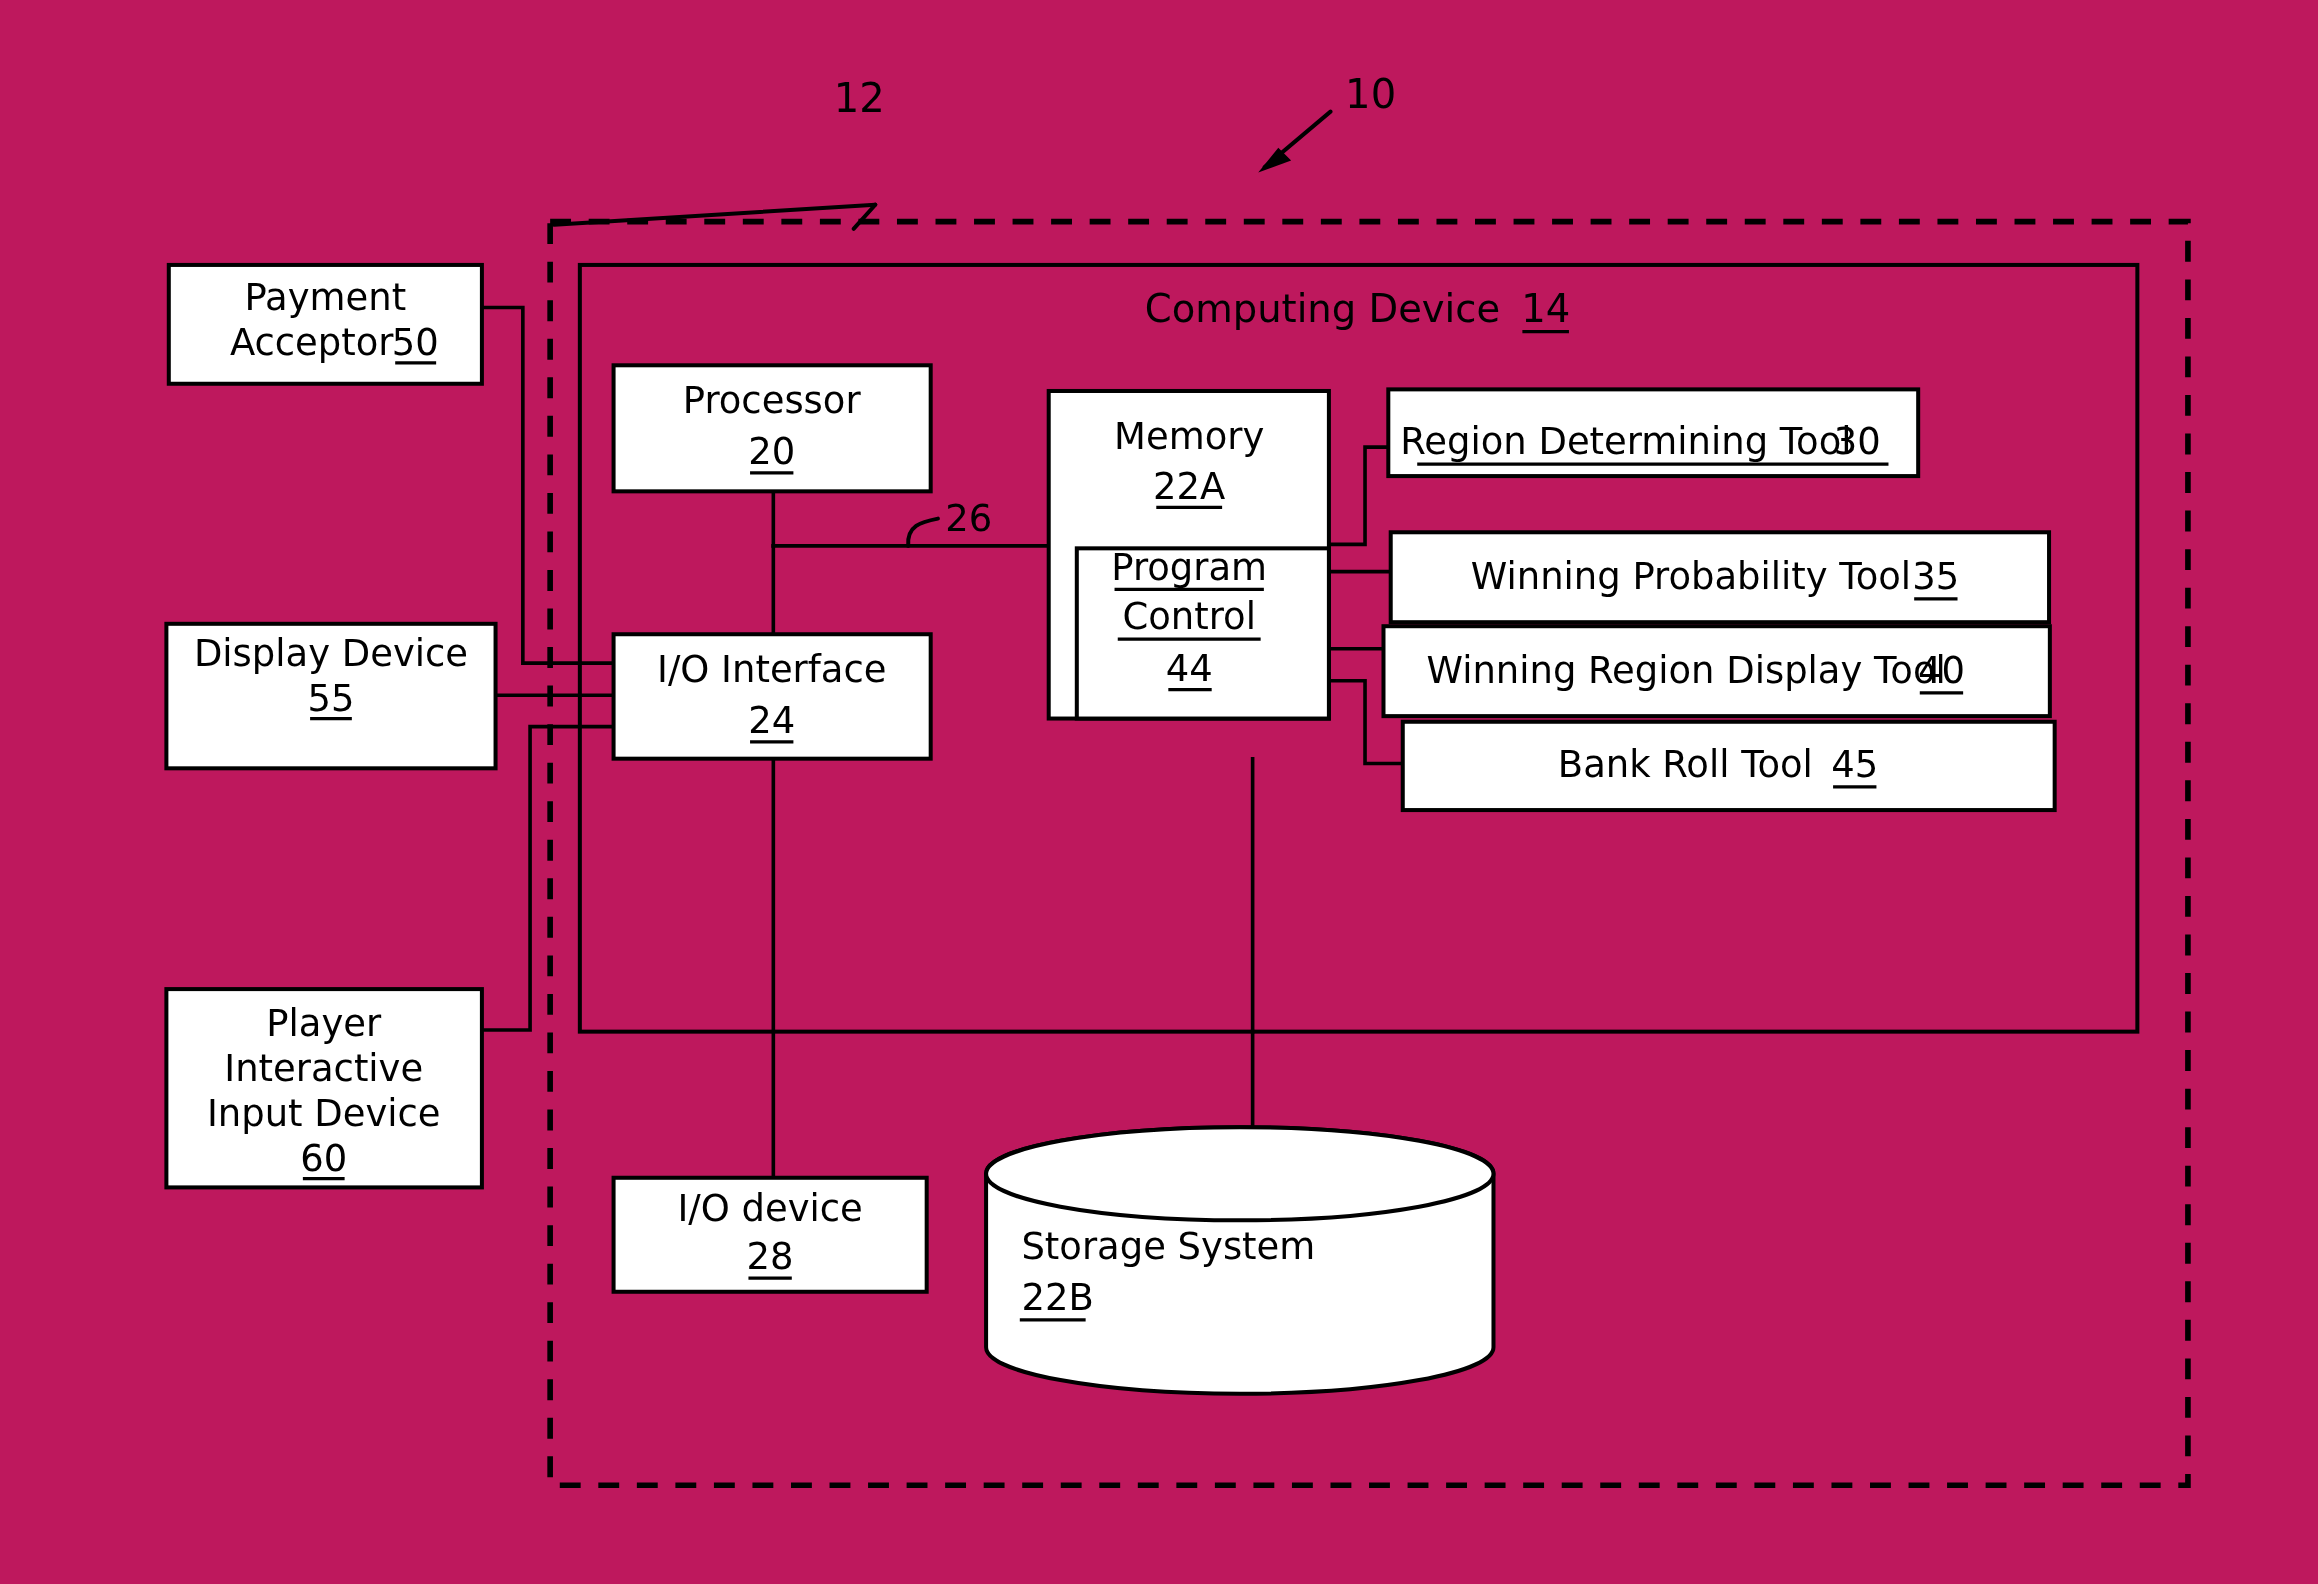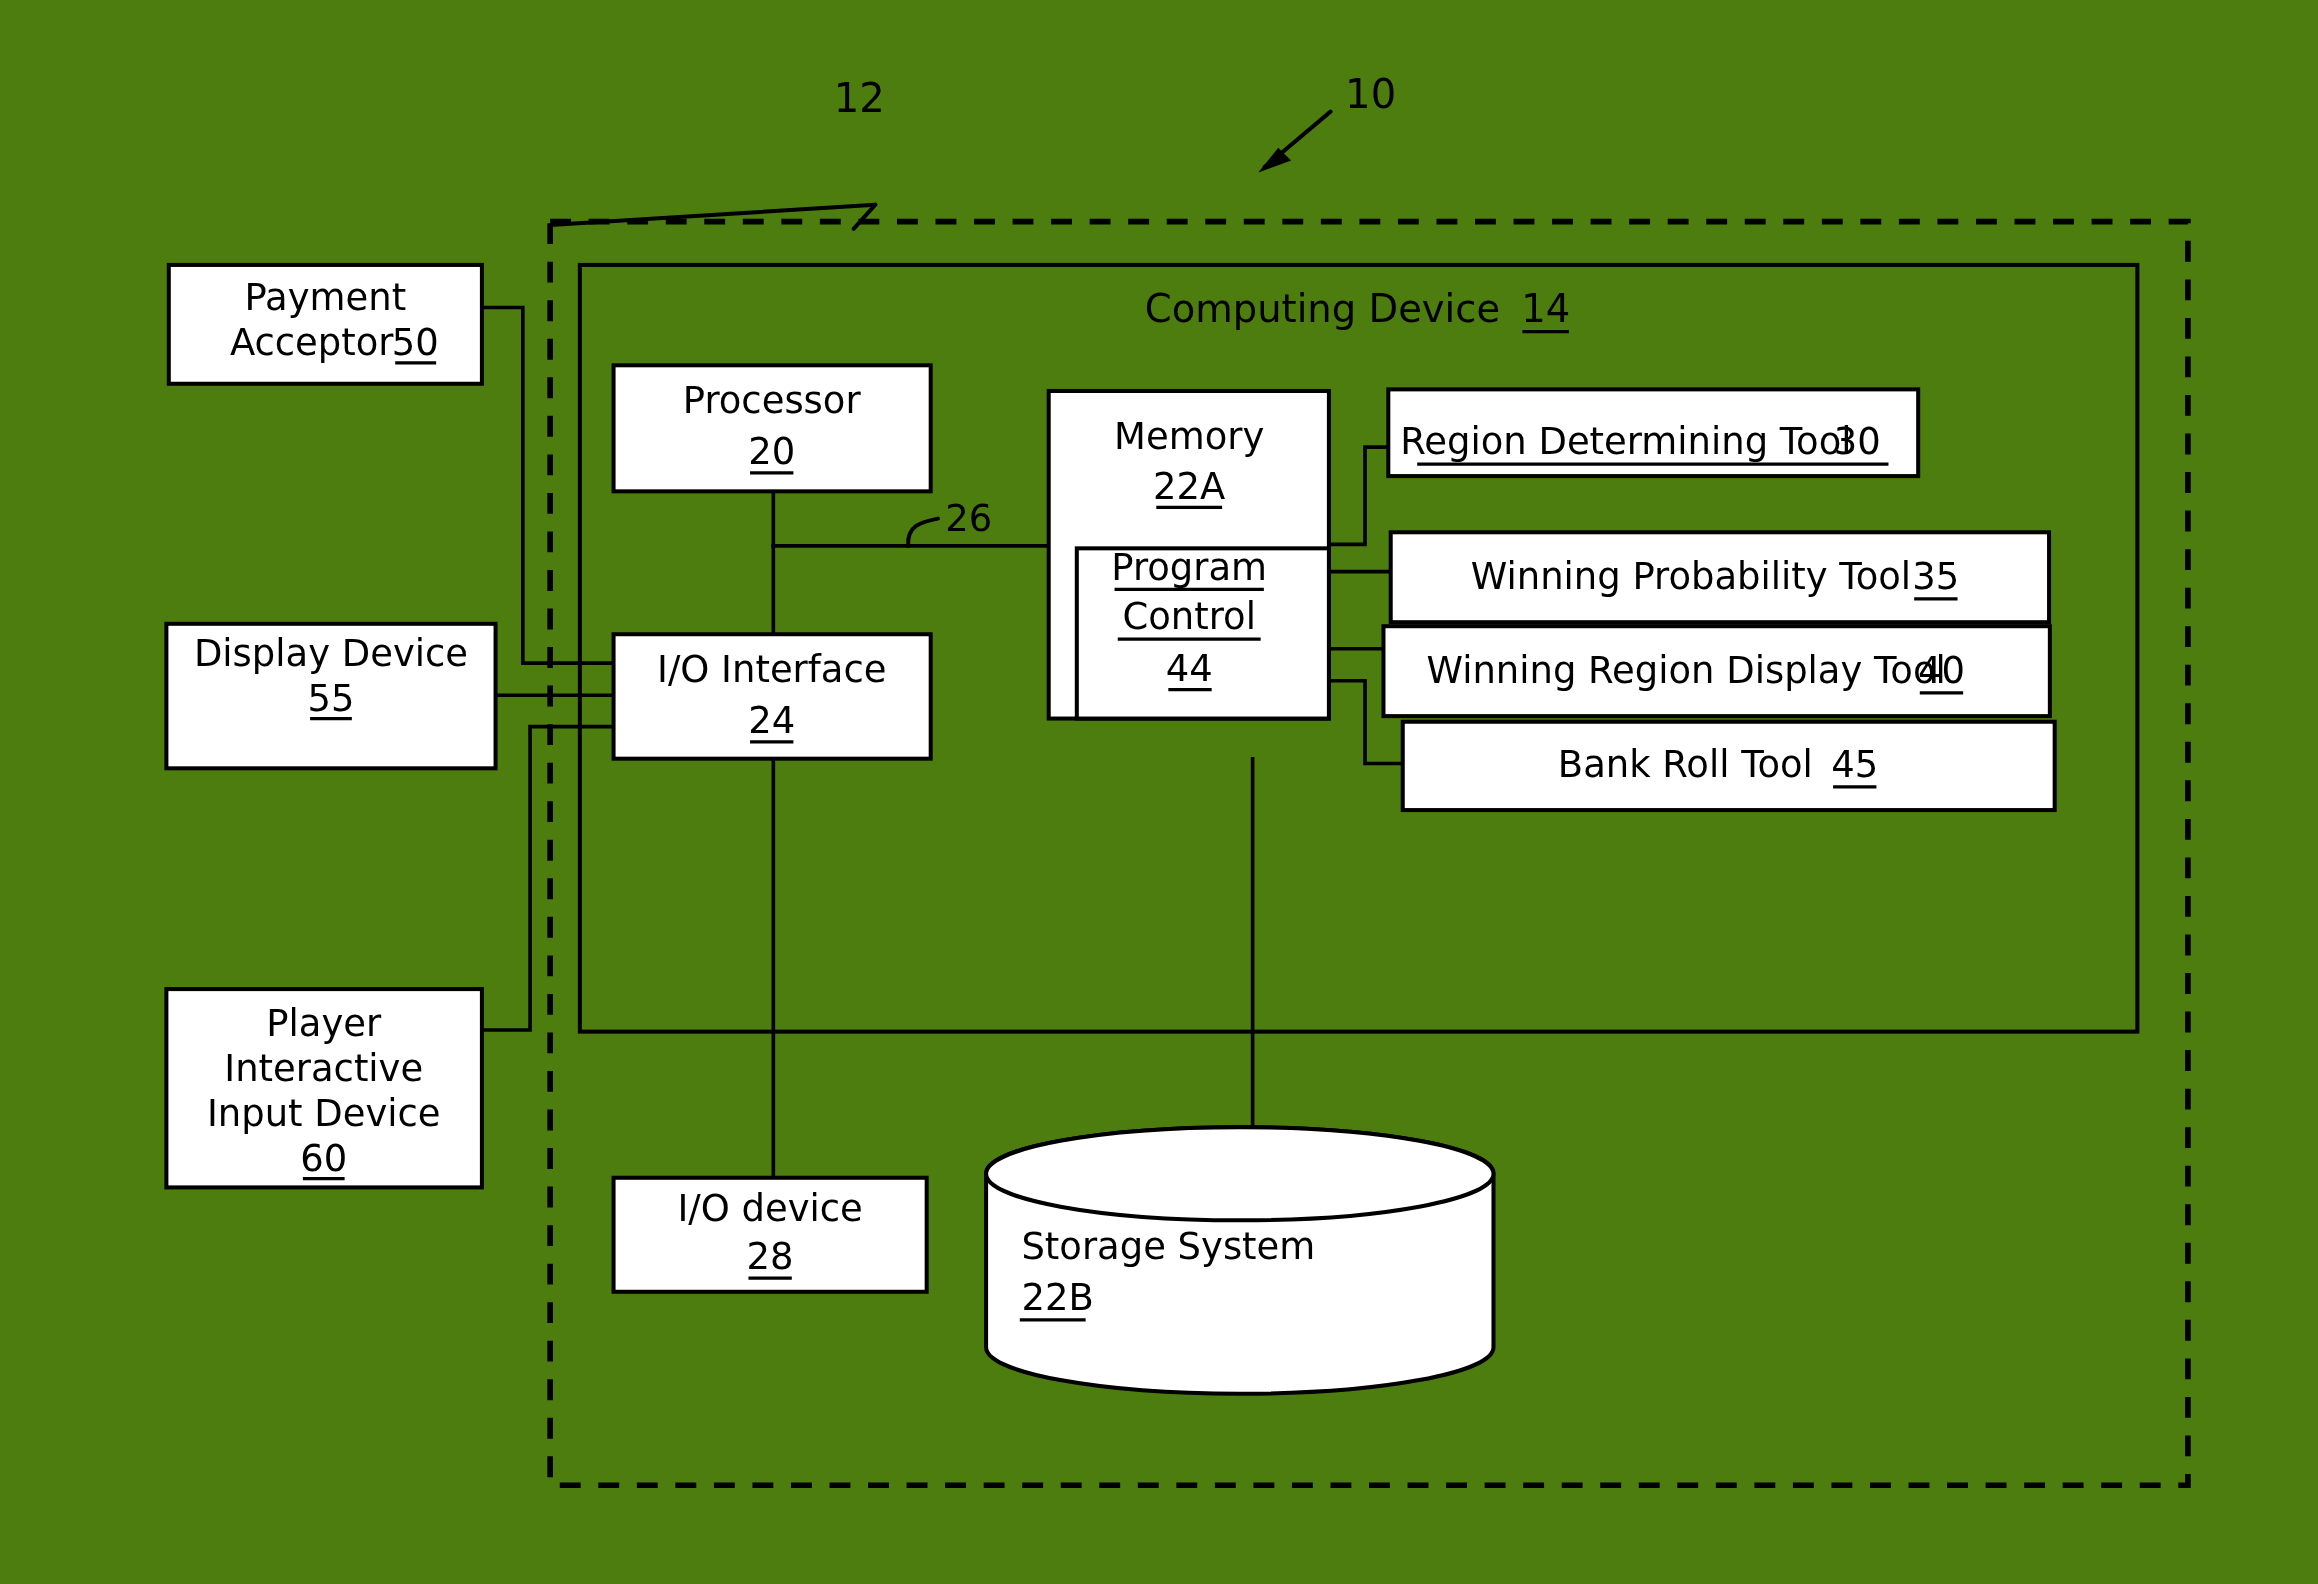--- a/index.html
+++ b/index.html
@@ -12,21 +12,21 @@
     width: 2319px;
     height: 1584px;
     font-family: "DejaVu Sans", sans-serif;
     color: #000000;
     overflow: hidden;
   }
   #figure-root {
     position: relative;
     width: 2319px;
     height: 1584px;
-    background: #4d7c0f;
+    background: #be185d;
     text-align: center;
   }
   svg#figure-svg {
     position: absolute;
     top: 0;
     left: 0;
     width: 2319px;
     height: 1584px;
     display: block;
   }

